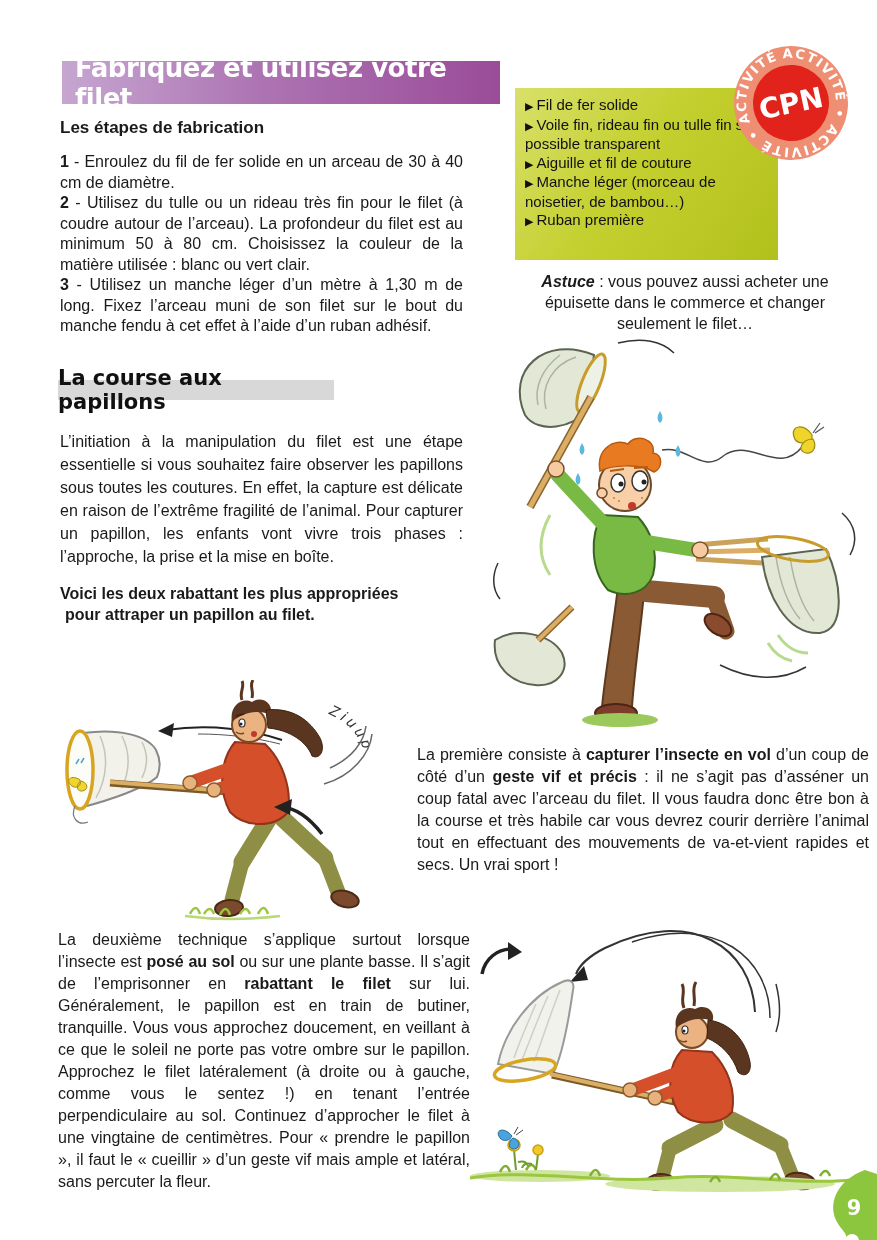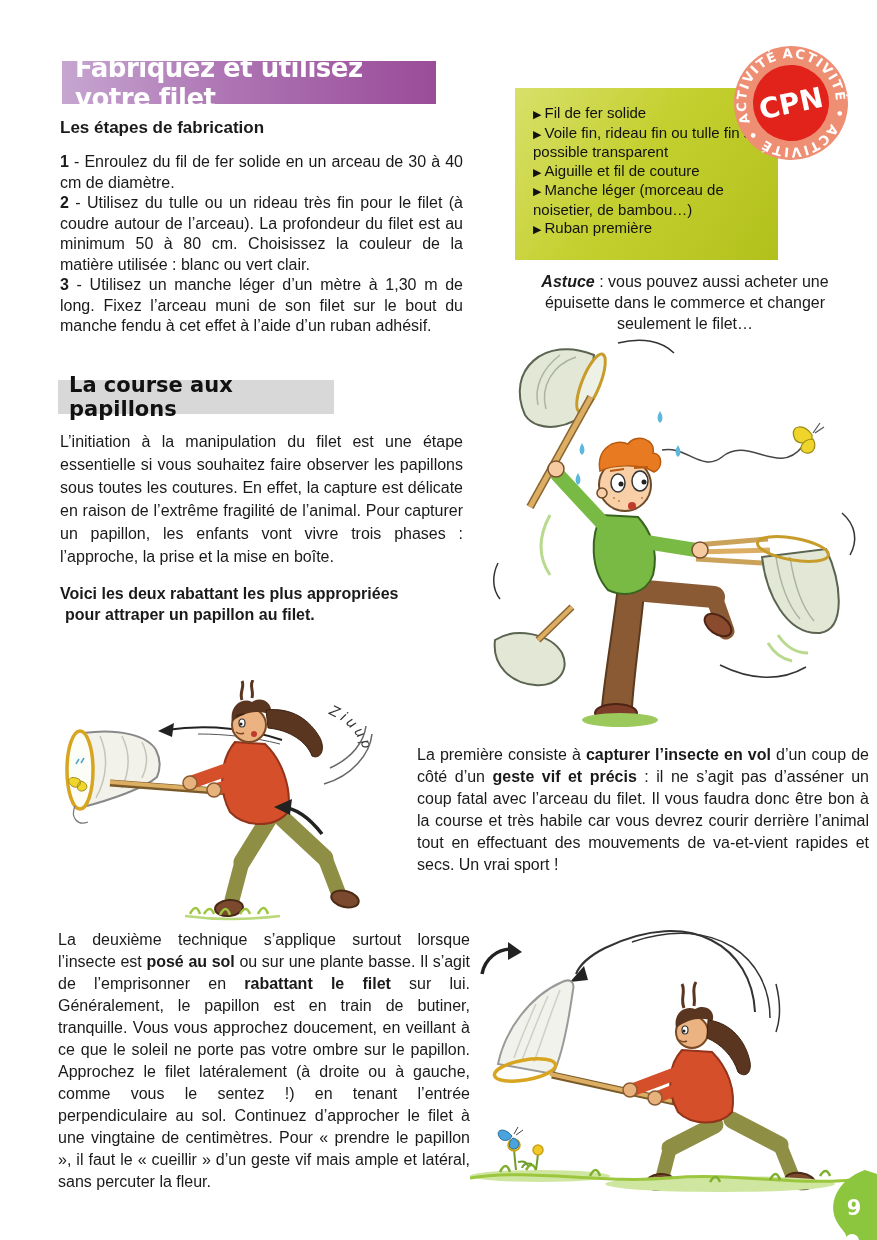--- a/index.html
+++ b/index.html
@@ -1,51 +1,51 @@
 <!DOCTYPE html>
 <html lang="fr"><head>
 <meta charset="utf-8">
 <style>
   html,body{margin:0;padding:0;background:#fff;}
   #page{position:relative;width:877px;height:1240px;background:#ffffff;overflow:hidden;
         font-family:"Liberation Sans","DejaVu Sans",sans-serif;color:#1a1a1a;}
   .abs{position:absolute;}
 
   
-  #title-banner{left:62px;top:61px;width:374px;height:43px;
+  #title-banner{left:62px;top:61px;width:438px;height:43px;
     background:linear-gradient(to right,#c6a6d1 0%,#ad74b3 45%,#9a4c98 100%);
     display:flex;align-items:center;padding-left:13px;box-sizing:border-box;}
   #title-banner span{color:#fff;font-weight:bold;font-size:26px;letter-spacing:-0.5px;
     font-family:"DejaVu Sans","Liberation Sans",sans-serif;}
 
   
   #materiel-box{left:515px;top:88px;width:263px;height:172px;
     background:linear-gradient(125deg,#d9e06a 0%,#c4d02f 45%,#b2c01c 100%);
     padding:8px 10px;box-sizing:border-box;}
   #materiel-box h3{margin:0 0 3px 0;font-size:19px;font-weight:bold;color:#111;
     font-family:"DejaVu Sans","Liberation Sans",sans-serif;}
-  #materiel-box ul{margin:8px;padding:0;list-style:none;}
+  #materiel-box ul{margin:0;padding:0;list-style:none;}
   #materiel-box li{font-size:15px;line-height:18.5px;color:#111;}
   .bullet{font-size:11px;margin-right:3px;color:#111;}
 
   
   #cpn-badge{left:730px;top:42px;width:122px;height:122px;z-index:5;}
 
   
   .bodytext{font-size:16px;line-height:20.5px;text-align:justify;}
   #fabrication-heading{left:60px;top:118px;width:403px;font-size:17px;font-weight:bold;}
   #fabrication-steps{left:60px;top:152px;width:403px;}
   #fabrication-steps p{margin:0;}
   .stepnum{font-weight:bold;}
 
   #astuce{left:515px;top:271px;width:340px;font-size:16px;line-height:21px;text-align:center;}
   #astuce .astuce-label{font-weight:bold;font-style:italic;}
 
-  #course-heading{left:58px;top:380px;width:276px;height:34px;background:#d8d8d8;
-    display:flex;align-items:center;padding-left:11px;box-sizing:border-box;}
+  #course-heading{left:58px;top:380px;width:276px;height:20px;background:#d8d8d8;
+    display:flex;align-items:center;padding-left:0;box-sizing:border-box;}
   #course-heading span{font-size:21px;font-weight:bold;color:#111;
     font-family:"DejaVu Sans","Liberation Sans",sans-serif;}
 
   #course-intro{left:60px;top:430px;width:403px;line-height:23px;}
   #course-note{left:60px;top:583px;width:410px;font-size:16px;line-height:21px;font-weight:bold;text-align:left;}
   #course-note .l2{padding-left:5px;}
 
   #technique1{left:417px;top:744px;width:452px;line-height:22px;}
   #technique2{left:58px;top:929px;width:412px;line-height:22px;}
 

